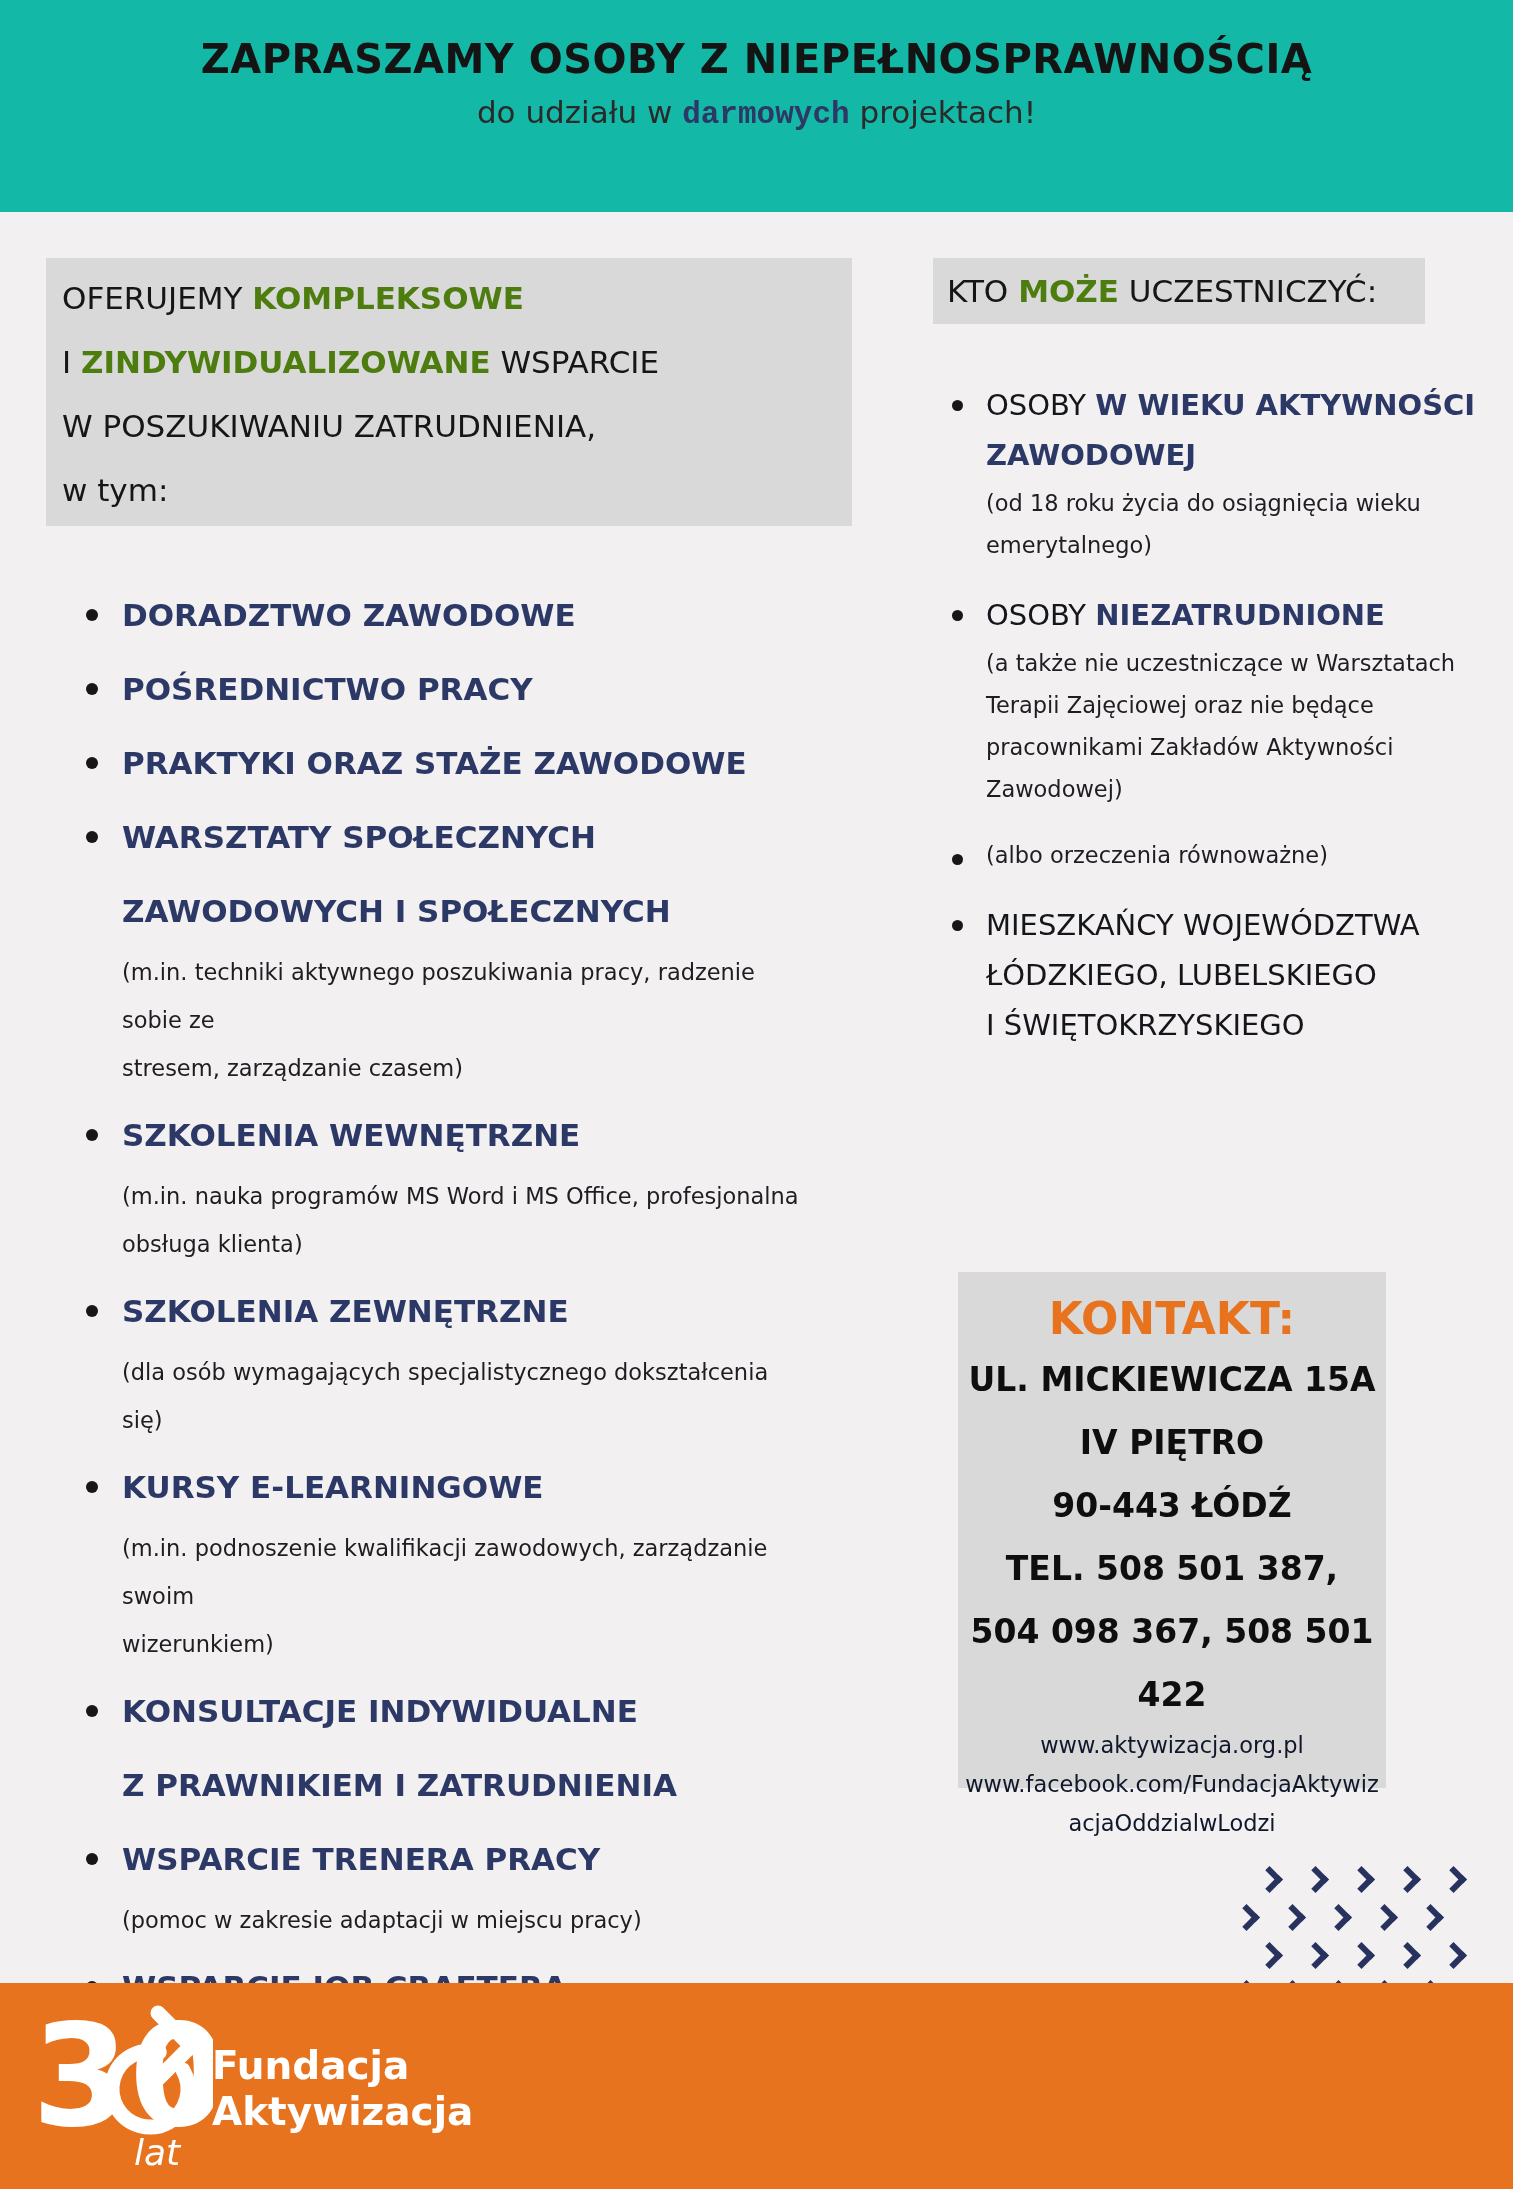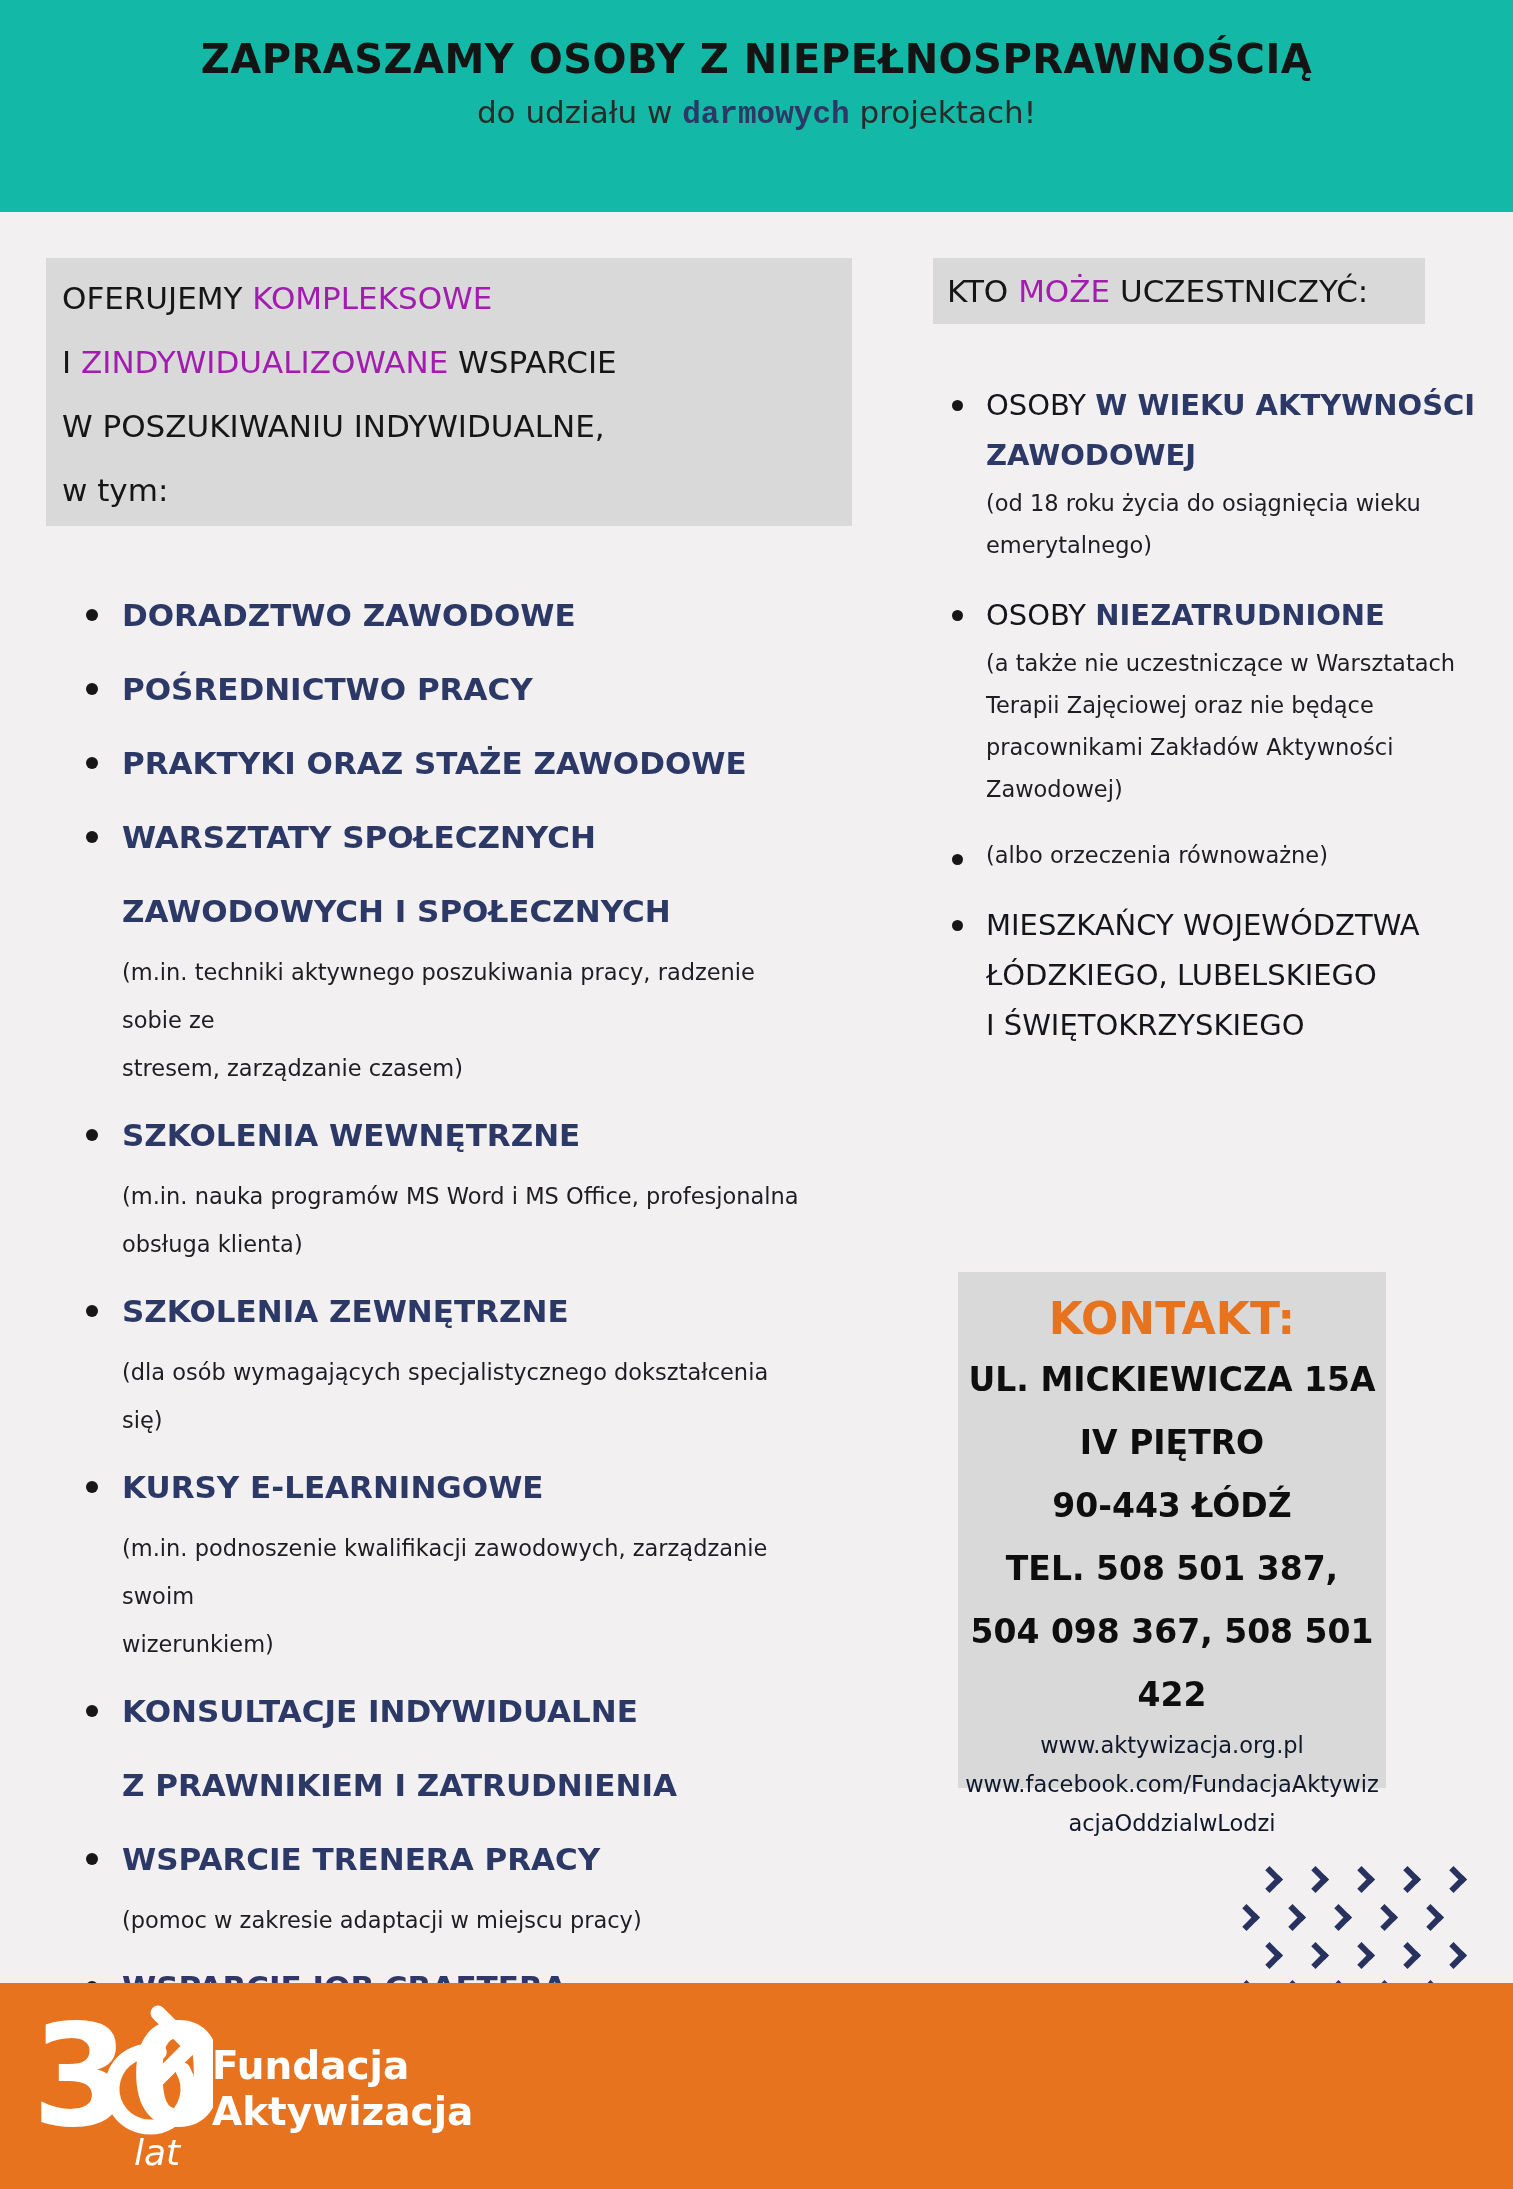--- a/index.html
+++ b/index.html
@@ -4,21 +4,21 @@
 <style>
   html,body{margin:0;padding:0;}
   body{font-family:"DejaVu Sans","Liberation Sans",sans-serif;}
   #page{position:relative;width:1513px;height:2189px;background:#F2F0F0;overflow:hidden;}
 
   
   .poster-header{position:absolute;left:0;top:0;width:1513px;height:212px;background:#14b8a6;text-align:center;}
   .poster-title{margin-top:36px;font-size:40px;font-weight:bold;color:#141414;letter-spacing:.5px;}
   .poster-subtitle{margin-top:12px;font-size:31px;color:#2a2a2a;}
   .accent-navy{color:#2C3966;font-weight:bold;font-family:Liberation Mono, monospace;}
-  .accent-orange{color:#a21caf;font-weight:normal;}
+  .accent-orange{color:#4d7c0f;font-weight:bold;}
 
   
   .offer-box{position:absolute;left:46px;top:258px;width:806px;height:268px;background:#D9D9D9;
              padding:8px 0 0 16px;box-sizing:border-box;font-size:31px;color:#161616;line-height:64px;}
 
   
   .offer-list{position:absolute;left:84px;top:578px;width:730px;}
   .item{position:relative;padding-left:38px;}
   .item::before{content:"";position:absolute;left:2px;top:31px;width:12px;height:12px;border-radius:50%;background:#171717;}
   .item-title{font-size:31px;font-weight:bold;color:#2C3966;line-height:74px;white-space:pre-line;}
@@ -63,21 +63,21 @@
   <div class="poster-header">
     <div class="poster-title">ZAPRASZAMY OSOBY Z NIEPEŁNOSPRAWNOŚCIĄ</div>
     <div class="poster-subtitle">
       <span>do udziału w </span><span class="accent-navy">darmowych</span><span> projektach!</span>
     </div>
   </div>
 
   <div class="offer-box">
     <div class="offer-line"><span>OFERUJEMY </span><span class="accent-orange">KOMPLEKSOWE</span></div>
     <div class="offer-line"><span>I </span><span class="accent-orange">ZINDYWIDUALIZOWANE</span><span> WSPARCIE</span></div>
-    <div class="offer-line">W POSZUKIWANIU INDYWIDUALNE,</div>
+    <div class="offer-line">W POSZUKIWANIU ZATRUDNIENIA,</div>
     <div class="offer-line">w tym:</div>
   </div>
 
   <div class="offer-list">
     <div class="item">
       <div class="item-title">DORADZTWO ZAWODOWE</div>
 
     </div>
     <div class="item">
       <div class="item-title">POŚREDNICTWO PRACY</div>

